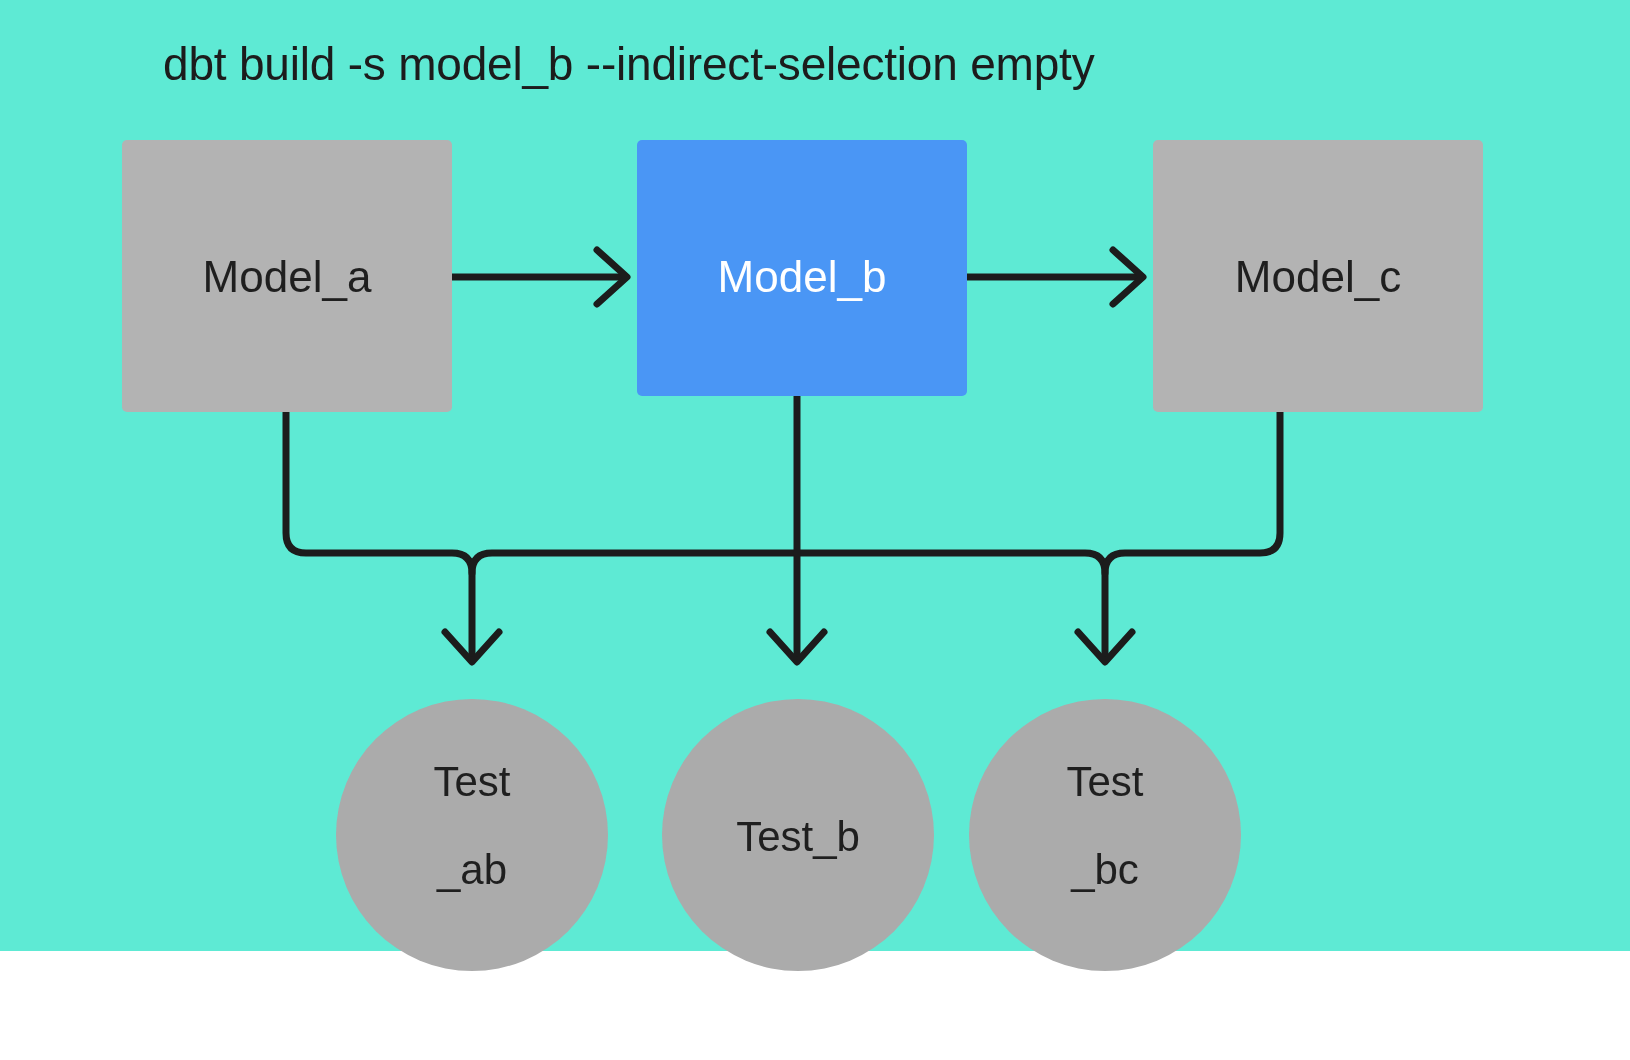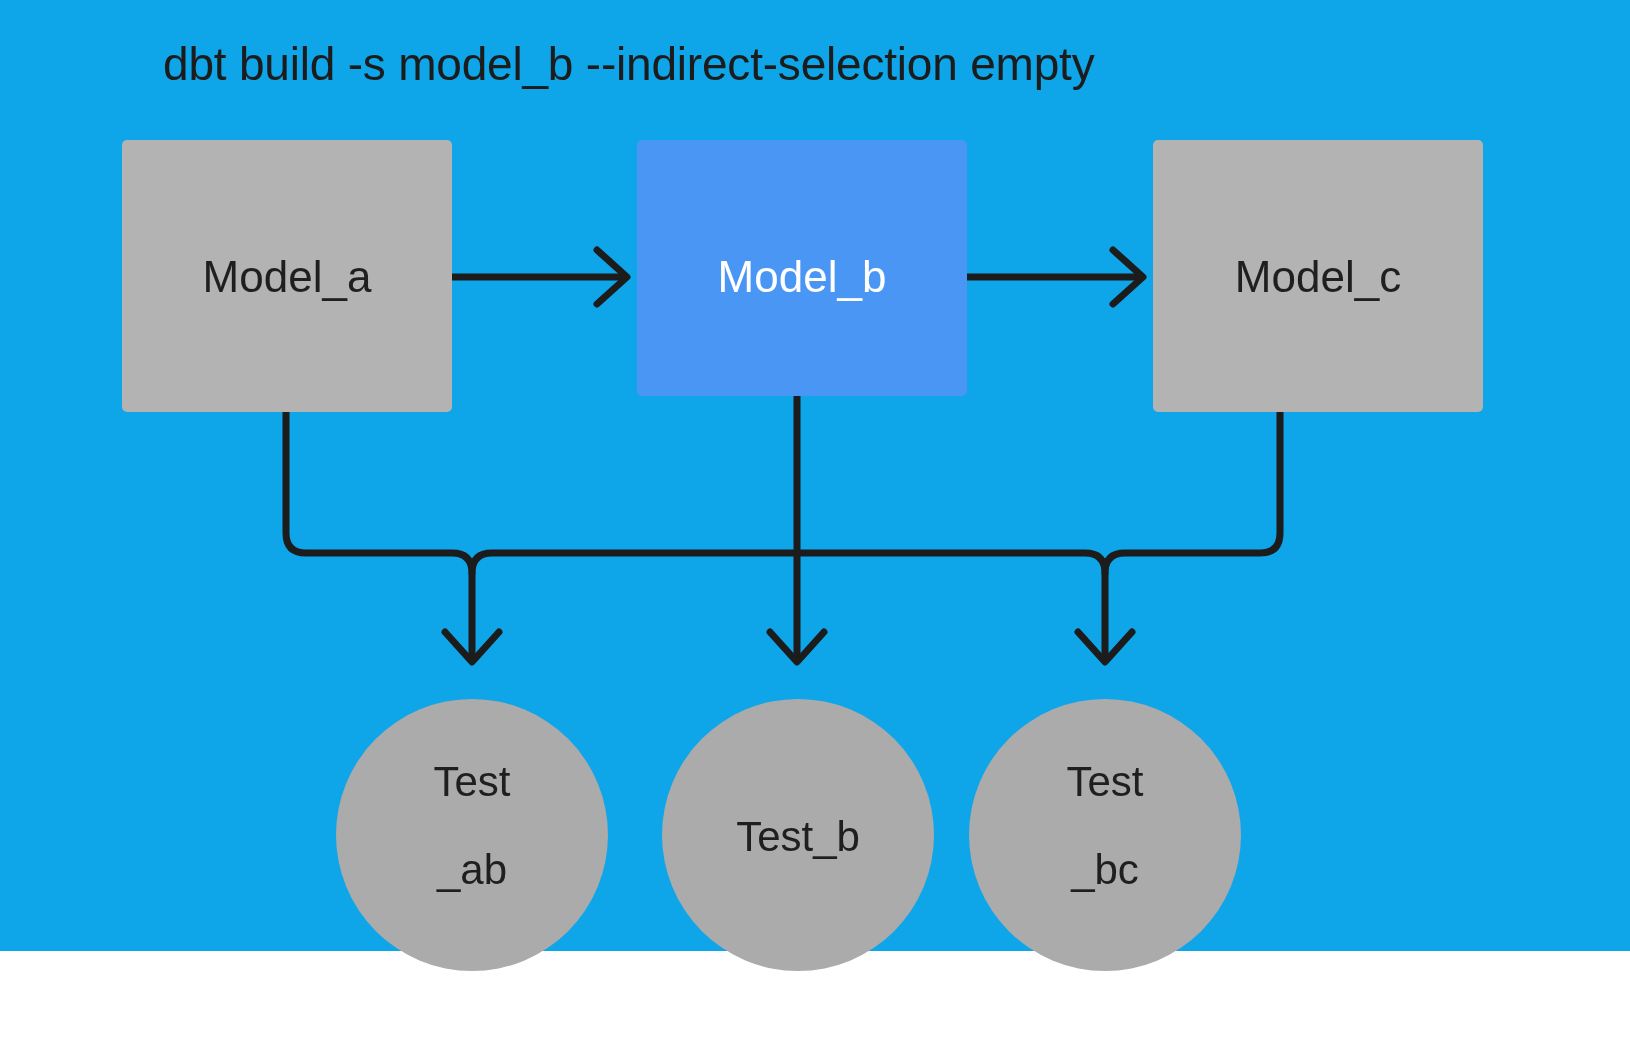--- a/index.html
+++ b/index.html
@@ -10,21 +10,21 @@
   body {
     width: 1630px;
     height: 1060px;
     font-family: "Liberation Sans", sans-serif;
     overflow: hidden;
   }
   #diagram-root {
     position: relative;
     width: 1630px;
     height: 951px;
-    background: #0ea5e9;
+    background: #5eead4;
   }
   svg.canvas {
     position: absolute;
     top: 0;
     left: 0;
     width: 1630px;
     height: 1060px;
     display: block;
   }
   .title-text {

